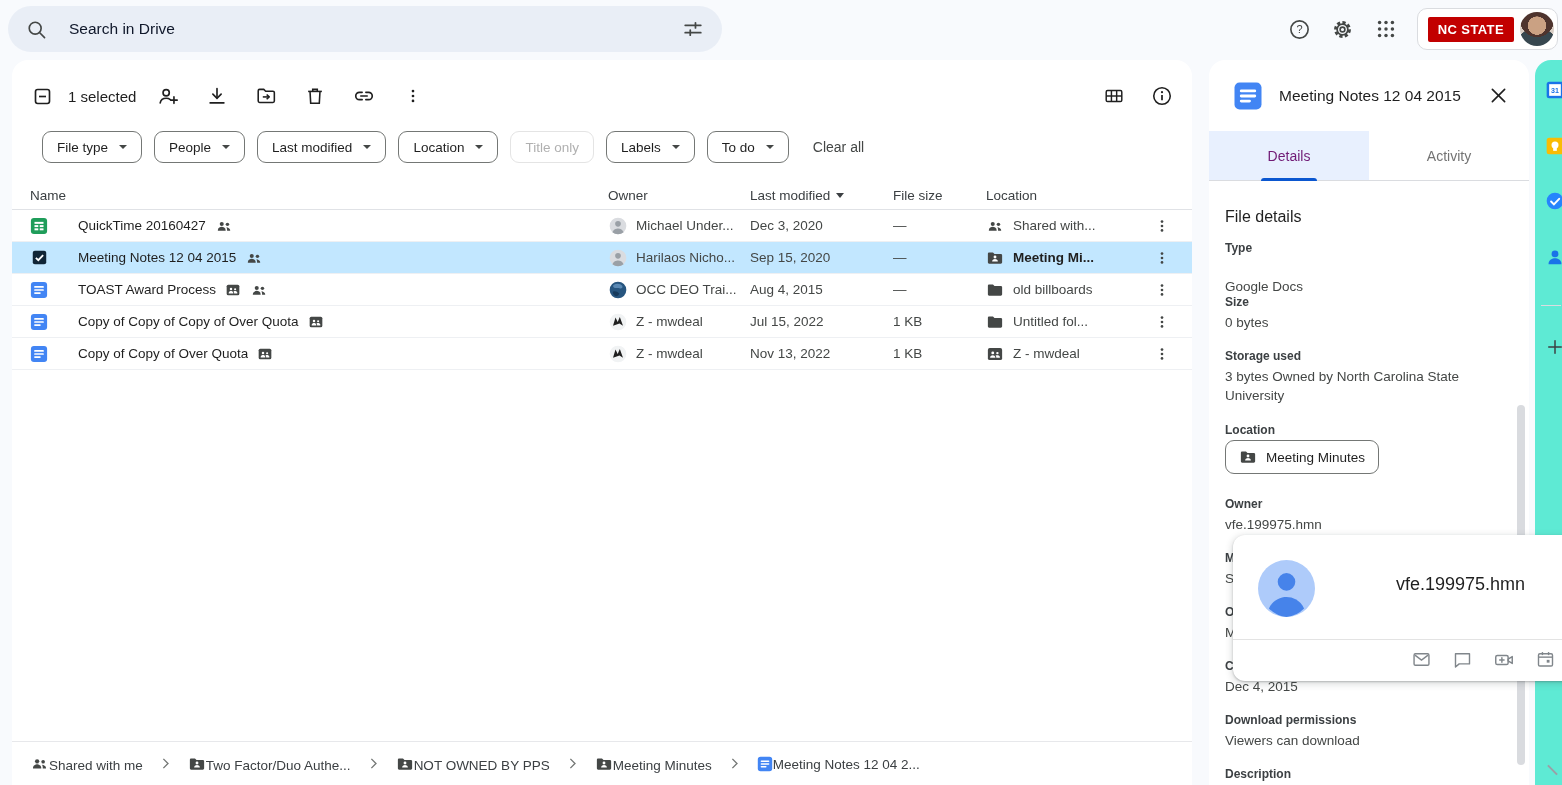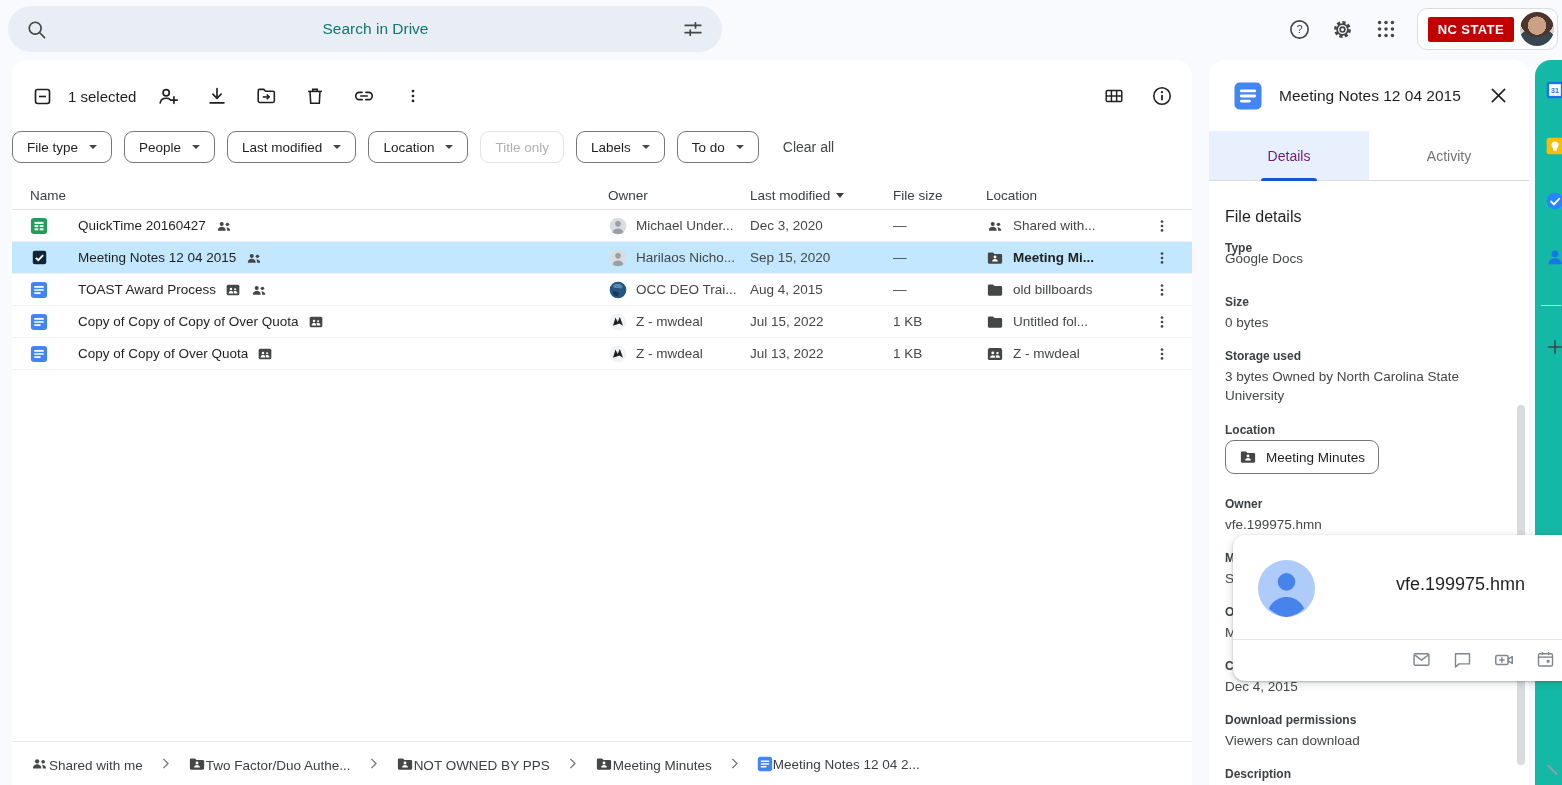--- a/index.html
+++ b/index.html
@@ -3,42 +3,42 @@
 <meta charset="utf-8">
 <style>
   html,body{margin:0;padding:0;background:#f8fafd;}
   .stage{position:relative;width:1562px;height:785px;background:#f8fafd;
     font-family:"Liberation Sans",sans-serif;overflow:hidden;color:#1f1f1f;}
   svg{display:block}
 
   
   .searchbar{position:absolute;left:8px;top:6px;width:714px;height:46px;border-radius:24px;
     background:#e9eef6;display:flex;align-items:center;padding:0 18px;box-sizing:border-box;cursor:text;}
-  .sph{margin-left:22px;font-size:15.5px;color:#0f766e;flex:1;text-align:center;}
+  .sph{margin-left:22px;font-size:15.5px;color:#0f172a;flex:1;}
   .topicons{position:absolute;right:2px;top:0;height:58px;display:flex;align-items:center;}
   .tic{width:24px;height:24px;margin-right:19px;display:flex;align-items:center;justify-content:center;cursor:pointer;}
   .orgpill{display:flex;align-items:center;height:40px;border:1px solid #dadce0;border-radius:10px;
     background:#fff;padding:0 3px 0 10px;margin-right:2px;}
   .nclogo{background:#c20000;padding:5px 10px;color:#fff;font-weight:bold;font-size:13px;letter-spacing:.4px;border-radius:2px;}
   .uavatar{width:34px;height:34px;border-radius:50%;margin-left:6px;cursor:pointer;
     background:
       radial-gradient(circle at 50% 40%, #caa183 0 34%, rgba(0,0,0,0) 35%),
       radial-gradient(circle at 50% 24%, #4e342e 0 54%, rgba(0,0,0,0) 55%),
       radial-gradient(circle at 50% 108%, #37474f 0 52%, rgba(0,0,0,0) 53%),
       linear-gradient(#e7dbd2,#cfc4bb);}
 
   
   .list-panel{position:absolute;left:12px;top:60px;width:1180px;height:725px;background:#fff;border-radius:16px 16px 0 0;}
   .toolbar{position:absolute;left:0;top:14px;width:100%;height:44px;display:flex;align-items:center;
     padding:0 18px;box-sizing:border-box;}
   .tbic{width:24px;height:24px;display:inline-flex;align-items:center;justify-content:center;cursor:pointer;}
   .selcount{font-size:15px;color:#1f1f1f;margin:0 8px 0 14px;white-space:nowrap;}
   .tbacts{display:inline-flex;gap:25px;margin-left:12px;}
   .tbright{margin-left:auto;display:inline-flex;gap:24px;}
-  .chiprow{position:absolute;left:0;top:71px;display:flex;align-items:center;}
+  .chiprow{position:absolute;left:30px;top:71px;display:flex;align-items:center;}
   .chips{display:flex;align-items:center;gap:12px;}
   .chip{display:inline-flex;align-items:center;height:30px;padding:0 14px;border:1px solid #747775;
     border-radius:9px;font-size:13.5px;background:#fff;color:#1f1f1f;cursor:pointer;white-space:nowrap;}
   .chip .caret{margin-left:11px;}
   .chip.disabled{border-color:#e4e4e4;color:#b0b0b0;cursor:default;}
   .caret{width:0;height:0;border-left:4px solid transparent;border-right:4px solid transparent;border-top:4.5px solid #444746;}
   .scaret{width:0;height:0;border-left:4.5px solid transparent;border-right:4.5px solid transparent;border-top:5px solid #3c4043;margin-left:6px;}
   .clearall{margin-left:24px;font-size:14px;color:#444746;font-weight:500;cursor:pointer;white-space:nowrap;}
 
   .thead{position:absolute;left:0;top:121px;width:100%;height:29px;display:flex;align-items:center;
@@ -75,21 +75,21 @@
   .tab-underline{position:absolute;left:50%;transform:translateX(-50%);bottom:-1px;width:56px;height:3px;border-radius:3px 3px 0 0;background:#0b57d0;}
   .dp-body{position:absolute;top:121px;left:0;width:100%;height:604px;}
   .dp-h{position:absolute;left:16px;top:27px;font-size:16px;font-weight:500;color:#1f1f1f;}
   .dl{position:absolute;left:16px;font-size:12px;color:#3c4043;font-weight:600;white-space:nowrap;}
   .dv{position:absolute;left:16px;font-size:13.5px;color:#444746;width:252px;line-height:19px;}
   .loc-chip{position:absolute;left:16px;height:32px;border:1px solid #747775;border-radius:9px;display:inline-flex;
     align-items:center;gap:9px;padding:0 13px;font-size:13.5px;color:#1f1f1f;cursor:pointer;background:#fff;white-space:nowrap;}
   .dp-scroll{position:absolute;right:4px;top:345px;width:8px;height:360px;background:#d9dbdf;border-radius:4px;}
 
   
-  .app-rail{position:absolute;left:1535px;top:60px;width:27px;height:725px;background:#14b8a6;border-radius:16px 0 0 0;}
+  .app-rail{position:absolute;left:1535px;top:60px;width:27px;height:725px;background:#5eead4;border-radius:16px 0 0 0;}
   .rail-ic{position:absolute;left:10px;width:20px;height:20px;cursor:pointer;}
   .rail-div{position:absolute;left:6px;width:20px;border-top:1px solid #dadce0;}
 
   
   .owner-card{position:absolute;left:1233px;top:535px;width:352px;height:146px;background:#fff;border-radius:12px;
     box-shadow:0 1px 2px rgba(60,64,67,.3),0 2px 6px 2px rgba(60,64,67,.15);z-index:30;}
   .card-avatar{position:absolute;left:25px;top:25px;width:57px;height:57px;}
   .card-name{position:absolute;left:163px;top:39px;font-size:18px;color:#1f1f1f;white-space:nowrap;}
   .card-div{position:absolute;left:0;top:104px;width:100%;border-top:1px solid #e3e3e3;}
   .card-actions{position:absolute;left:178px;top:114px;display:flex;gap:20px;}
@@ -525,21 +525,21 @@
           </div>
           <div class="co">
             <span>
               <svg width="20" height="20" viewBox="0 0 24 24">
                 <circle cx="12" cy="12" r="10" fill="#f1f3f4"></circle>
                 <path d="M6 16.5l3-10 2.6 5.4L14.2 6l3.8 10.5-4.2-2.6z" fill="#1f1f1f"></path>
               </svg>
             </span>
             <span class="trunc">Z - mwdeal</span>
           </div>
-          <div class="cm">Jul 13, 2022</div>
+          <div class="cm">Nov 13, 2022</div>
           <div class="cs">1 KB</div>
           <div class="cl">
             <span>
               <svg width="18" height="18" viewBox="0 0 24 24">
                 <rect x="2.5" y="4" width="19" height="16" rx="2.5" fill="#444746"></rect>
                 <g fill="#fff">
                   <circle cx="9" cy="10.5" r="1.9"></circle>
                   <circle cx="15.2" cy="10.8" r="1.6"></circle>
                   <path d="M5.5 16.5c0-1.9 2.2-2.9 3.5-2.9s3.5 1 3.5 2.9v.6h-7z"></path>
                   <path d="M13.7 17.1v-.6c0-1-.4-1.8-1-2.4.7-.4 1.6-.6 2.5-.6 1.3 0 3.3.9 3.3 2.6v1z"></path>
@@ -666,21 +666,21 @@
         <span>Details</span>
         <span class="tab-underline"></span>
       </div>
       <div class="dp-tab">
         <span>Activity</span>
       </div>
     </div>
     <div class="dp-body">
       <div class="dp-h">File details</div>
       <div class="dl" style="top:60px">Type</div>
-      <div class="dv" style="top:68px">Google Docs</div>
+      <div class="dv" style="top:96px">Google Docs</div>
       <div class="dl" style="top:114px">Size</div>
       <div class="dv" style="top:132px">0 bytes</div>
       <div class="dl" style="top:168px">Storage used</div>
       <div class="dv" style="top:186px">3 bytes Owned by North Carolina State University</div>
       <div class="dl" style="top:242px">Location</div>
       <div class="loc-chip" style="top:259px">
         <span id="chip-folder-icon">
             <svg width="18" height="18" viewBox="0 0 24 24">
               <path d="M2.5 6.2c0-1 .8-1.7 1.7-1.7h5.1l2 2h8.5c1 0 1.7.8 1.7 1.7v9.6c0 1-.8 1.7-1.7 1.7H4.2c-1 0-1.7-.8-1.7-1.7V6.2z" fill="#444746"></path>
               <g fill="#fff">

